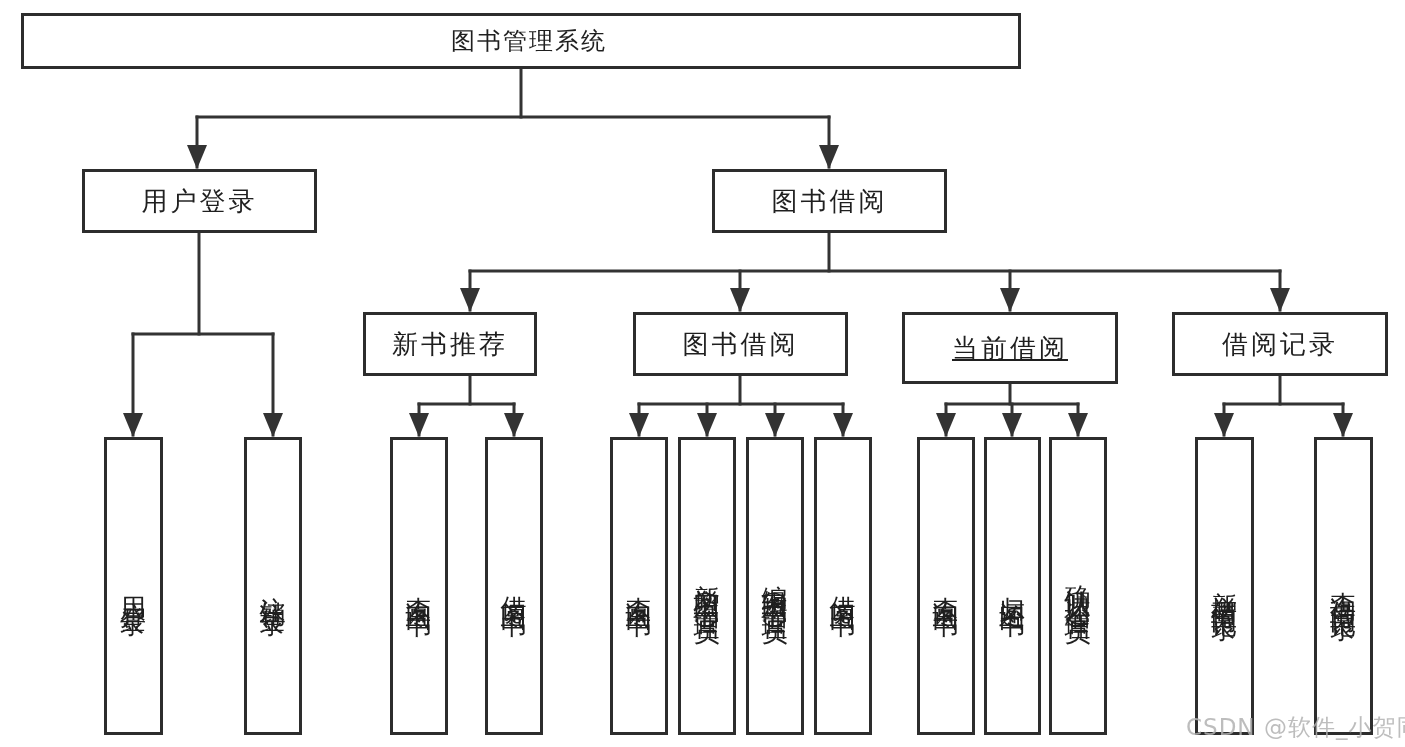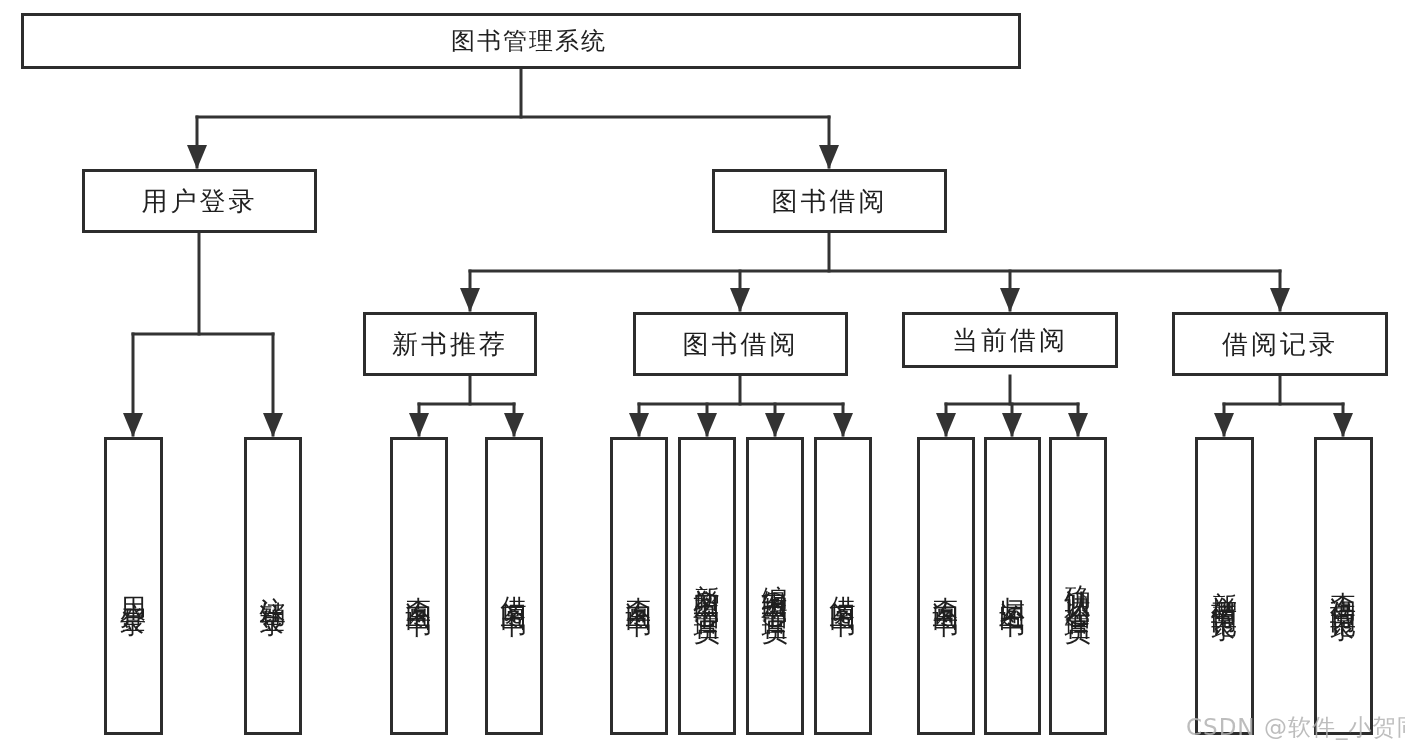--- a/index.html
+++ b/index.html
@@ -52,21 +52,21 @@
     letter-spacing: 5px;
     white-space: normal;
     line-height: 1;
   }
   
   #root-box        { left: 21px;   top: 13px;  width: 1000px; height: 56px; }
   #user-login-box  { left: 82px;   top: 169px; width: 235px;  height: 64px; }
   #book-mgmt-box   { left: 712px;  top: 169px; width: 235px;  height: 64px; }
   #new-rec-box     { left: 363px;  top: 312px; width: 174px;  height: 64px; }
   #book-borrow-box { left: 633px;  top: 312px; width: 215px;  height: 64px; text-align: center; }
-  #cur-borrow-box  { left: 902px;  top: 312px; width: 216px;  height: 56px; }
+  #cur-borrow-box  { left: 902px;  top: 312px; width: 216px;  height: 72px; text-decoration: underline; }
   #borrow-rec-box  { left: 1172px; top: 312px; width: 216px;  height: 64px; }
   .leaf { top: 437px; height: 298px; }
   #leaf-user-login   { left: 104px;  width: 59px; }
   #leaf-logout       { left: 244px;  width: 58px; }
   #leaf-nbr-query    { left: 390px;  width: 58px; }
   #leaf-nbr-borrow   { left: 485px;  width: 58px; }
   #leaf-bb-query     { left: 610px;  width: 58px; }
   #leaf-bb-add       { left: 678px;  width: 58px; }
   #leaf-bb-edit      { left: 746px;  width: 58px; }
   #leaf-bb-borrow    { left: 814px;  width: 58px; }

